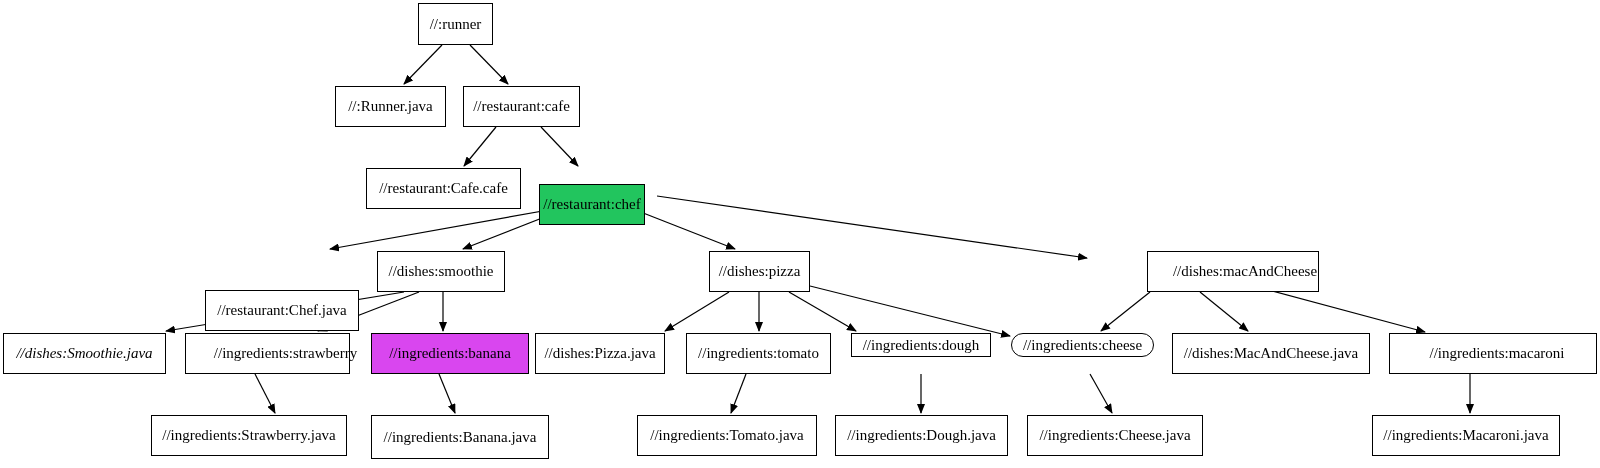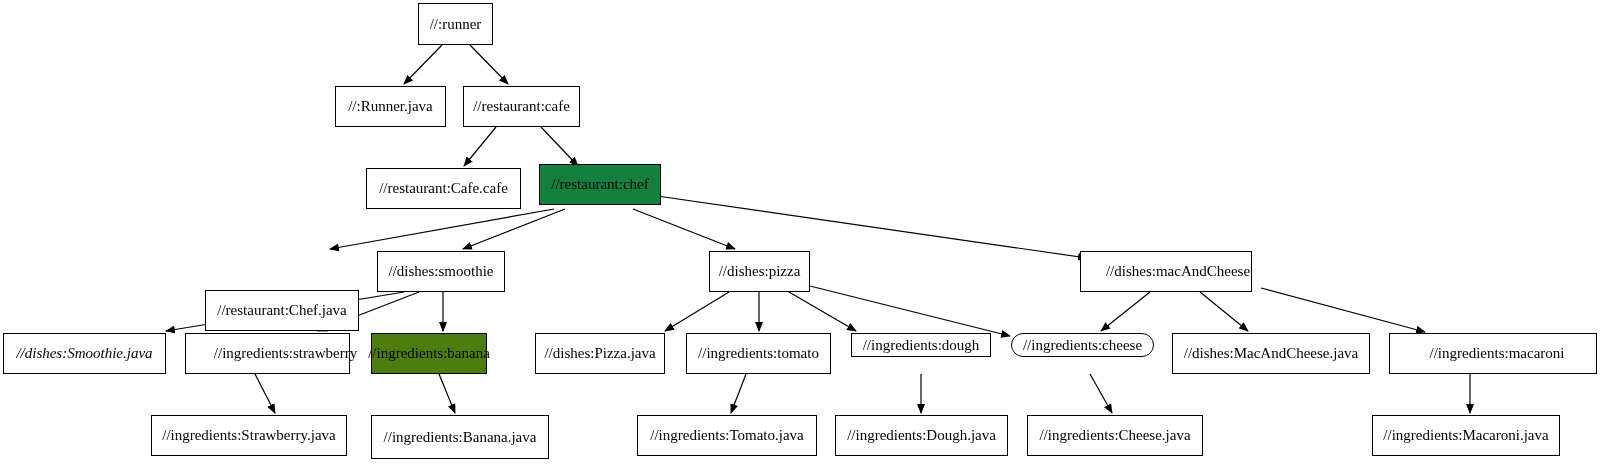--- a/index.html
+++ b/index.html
@@ -82,42 +82,42 @@
       </div>
       <div class="graph-node" style="left: 335px; top: 86px; width: 111px; height: 41px; border-color: rgb(0, 0, 0); background: rgb(255, 255, 255);">
         <span>//:Runner.java</span>
       </div>
       <div class="graph-node" style="left: 463px; top: 86px; width: 117px; height: 41px; border-color: rgb(0, 0, 0); background: rgb(255, 255, 255);">
         <span>//restaurant:cafe</span>
       </div>
       <div class="graph-node" style="left: 366px; top: 168px; width: 155px; height: 41px; border-color: rgb(0, 0, 0); background: rgb(255, 255, 255);">
         <span>//restaurant:Cafe.cafe</span>
       </div>
-      <div class="graph-node" style="left: 539px; top: 164px; width: 122px; height: 41px; border-color: rgb(0, 0, 0); background: #15803d;">
+      <div class="graph-node" style="left: 539px; top: 184px; width: 106px; height: 41px; border-color: rgb(0, 0, 0); background: #22c55e;">
         <span>//restaurant:chef</span>
       </div>
       <div class="graph-node" style="left: 205px; top: 251px; width: 154px; height: 41px; border-color: rgb(0, 0, 0); background: rgb(255, 255, 255); margin-top: 39px;">
         <span>//restaurant:Chef.java</span>
       </div>
       <div class="graph-node" style="left: 377px; top: 251px; width: 128px; height: 41px; border-color: rgb(0, 0, 0); background: rgb(255, 255, 255);">
         <span>//dishes:smoothie</span>
       </div>
       <div class="graph-node" style="left: 709px; top: 251px; width: 101px; height: 41px; border-color: rgb(0, 0, 0); background: rgb(255, 255, 255);">
         <span>//dishes:pizza</span>
       </div>
-      <div class="graph-node" style="left: 1080px; top: 251px; width: 172px; height: 41px; border-color: rgb(0, 0, 0); background: rgb(255, 255, 255); padding-left: 24px;">
+      <div class="graph-node" style="left: 1147px; top: 251px; width: 172px; height: 41px; border-color: rgb(0, 0, 0); background: rgb(255, 255, 255); padding-left: 24px;">
         <span>//dishes:macAndCheese</span>
       </div>
       <div class="graph-node" style="left: 3px; top: 333px; width: 163px; height: 41px; border-color: rgb(0, 0, 0); background: rgb(255, 255, 255); font-style: italic;">
         <span>//dishes:Smoothie.java</span>
       </div>
       <div class="graph-node" style="left: 185px; top: 333px; width: 165px; height: 41px; border-color: rgb(0, 0, 0); background: rgb(255, 255, 255); padding-left: 36px;">
         <span>//ingredients:strawberry</span>
       </div>
-      <div class="graph-node" style="left: 371px; top: 333px; width: 116px; height: 41px; border-color: rgb(0, 0, 0); background: #4d7c0f;">
+      <div class="graph-node" style="left: 371px; top: 333px; width: 158px; height: 41px; border-color: rgb(0, 0, 0); background: #d946ef;">
         <span>//ingredients:banana</span>
       </div>
       <div class="graph-node" style="left: 535px; top: 333px; width: 130px; height: 41px; border-color: rgb(0, 0, 0); background: rgb(255, 255, 255);">
         <span>//dishes:Pizza.java</span>
       </div>
       <div class="graph-node" style="left: 686px; top: 333px; width: 145px; height: 41px; border-color: rgb(0, 0, 0); background: rgb(255, 255, 255);">
         <span>//ingredients:tomato</span>
       </div>
       <div class="graph-node" style="left: 851px; top: 333px; width: 140px; height: 24px; border-color: rgb(0, 0, 0); background: rgb(255, 255, 255);">
         <span>//ingredients:dough</span>

